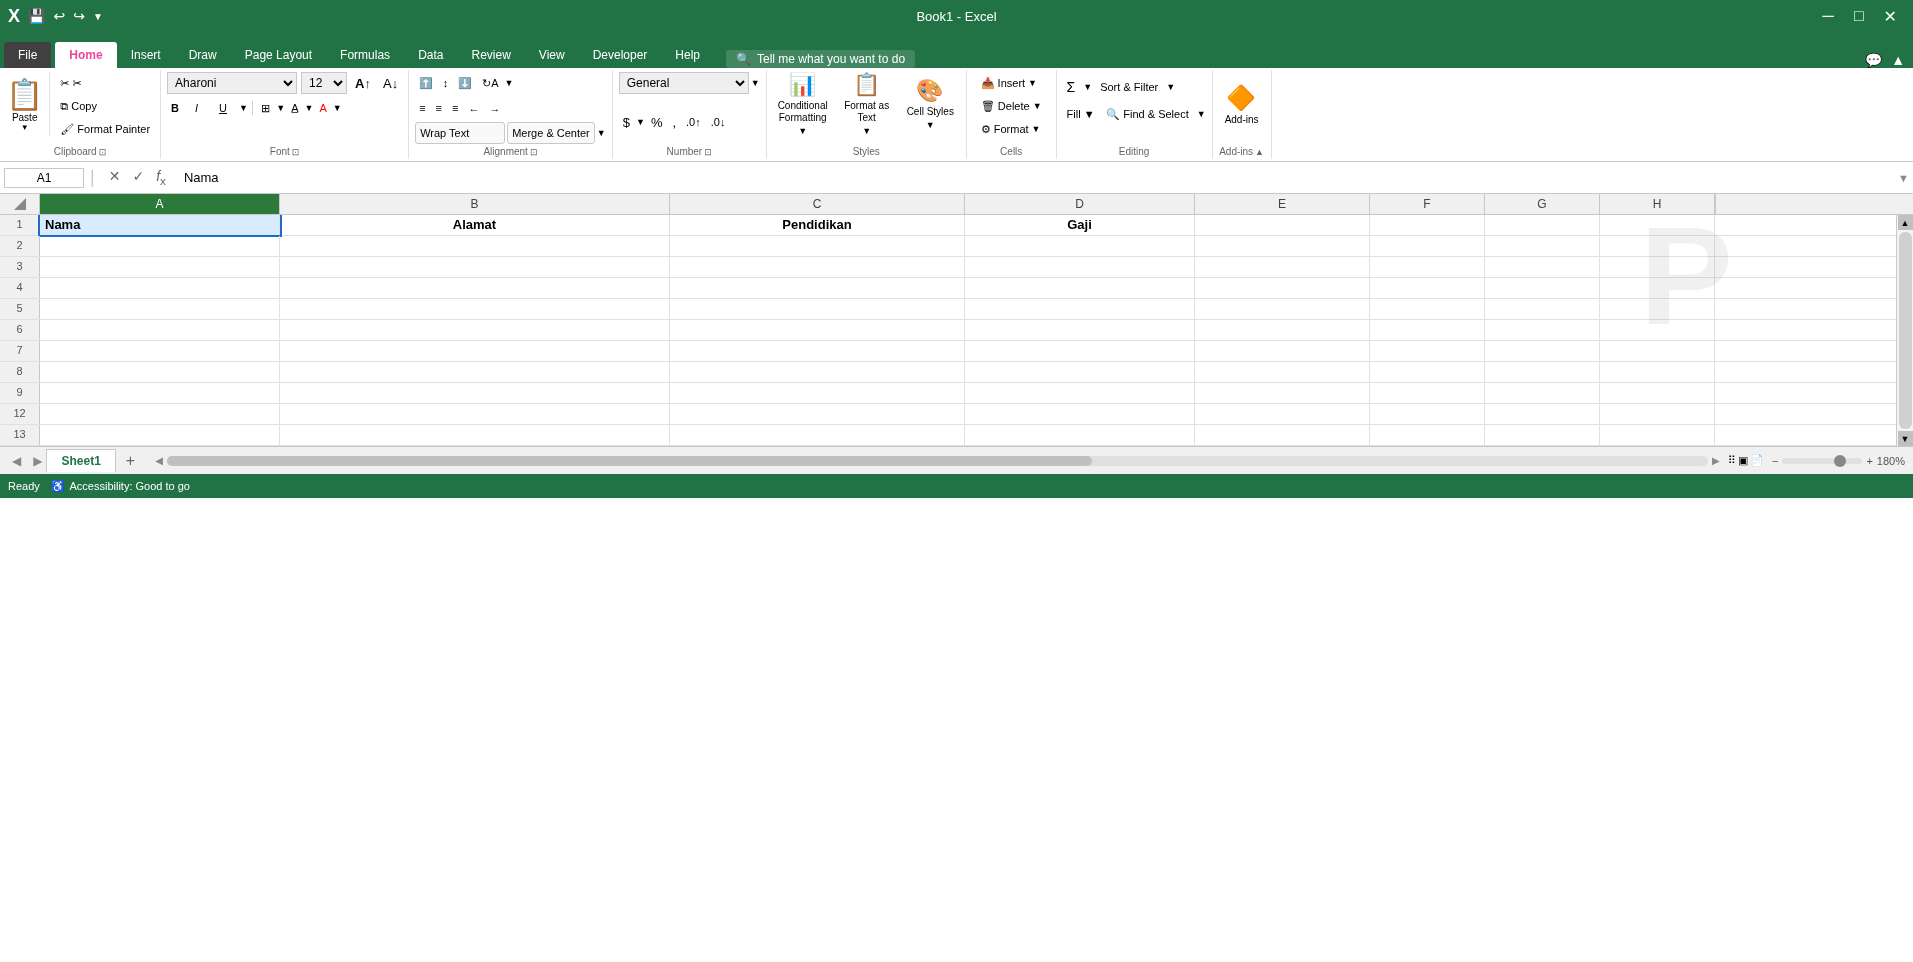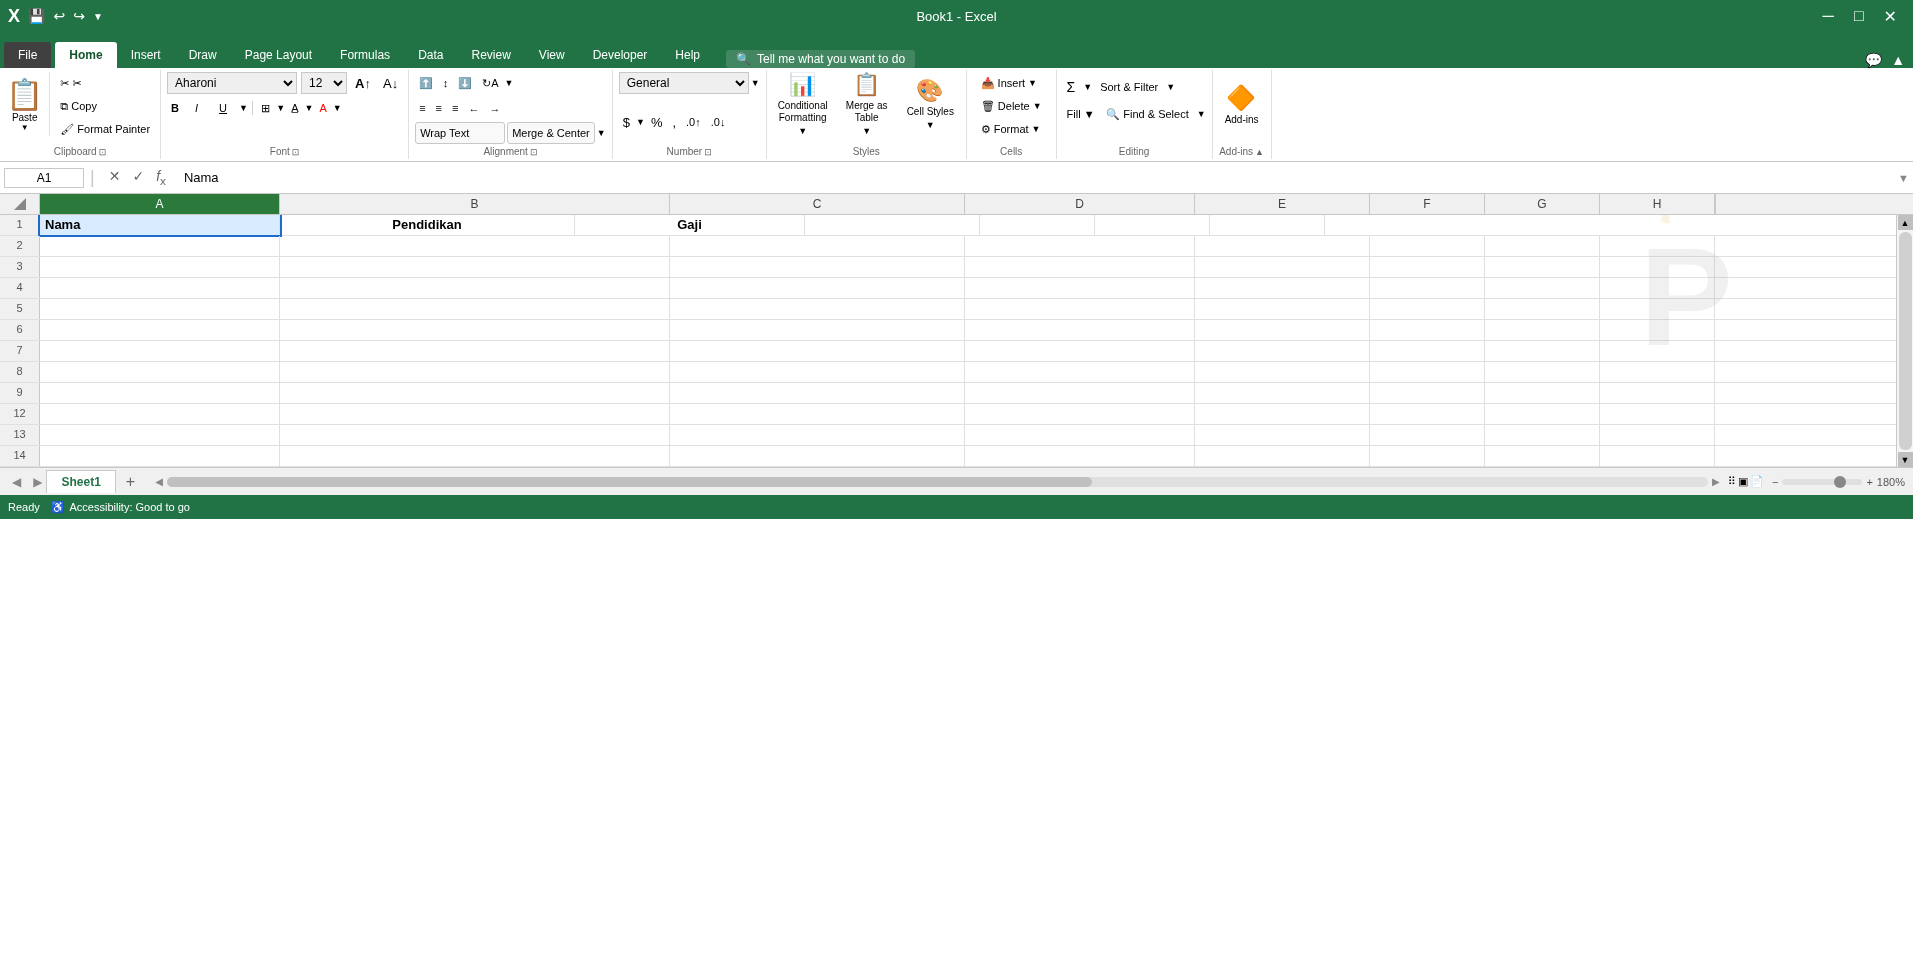--- a/index.html
+++ b/index.html
@@ -28,21 +28,21 @@
       height: 36px;
       padding-left: 4px;
     }
     .ribbon-tab {
       padding: 6px 14px;
       color: white;
       font-size: 12px;
       cursor: pointer;
       border-radius: 3px 3px 0 0;
     }
-    .ribbon-tab.active { background: #fff; color: #14532d; font-weight: 600; }
+    .ribbon-tab.active { background: #fff; color: #ec4899; font-weight: 600; }
     .ribbon-tab.file-tab { background: #404040; color: white; margin-right: 4px; }
 
     
     .ribbon {
       background: #fff;
       border-bottom: 1px solid #c8c8c8;
       display: flex;
       align-items: stretch;
       height: 94px;
       padding: 2px 0;
@@ -416,21 +416,21 @@
 
   <div class="ribbon-group">
     <div class="ribbon-group-content" style="gap:4px;">
       <button class="ribbon-btn" style="height:64px; font-size:10px; max-width:60px;">
         <span style="font-size:22px;">📊</span>
         <span style="white-space:normal; text-align:center; line-height:1.2;">Conditional Formatting</span>
         <span class="dropdown-arrow">▼</span>
       </button>
       <button class="ribbon-btn" style="height:64px; font-size:10px; max-width:60px;">
         <span style="font-size:22px;">📋</span>
-        <span style="white-space:normal; text-align:center; line-height:1.2;">Merge as Table</span>
+        <span style="white-space:normal; text-align:center; line-height:1.2;">Format as Text</span>
         <span class="dropdown-arrow">▼</span>
       </button>
       <button class="ribbon-btn" style="height:64px; font-size:10px; max-width:60px;">
         <span style="font-size:22px;">🎨</span>
         <span style="white-space:normal; text-align:center; line-height:1.2;">Cell Styles</span>
         <span class="dropdown-arrow">▼</span>
       </button>
     </div>
     <div class="ribbon-group-label">
       <span>Styles</span>
@@ -533,20 +533,21 @@
     <div style="flex:1; overflow:auto;">
 
       <div class="watermark">
         <span class="watermark-cap">🎓</span>
         <span class="watermark-grad">P</span>
       </div>
 
       <div class="grid-row">
         <div class="row-num">1</div>
         <div class="cell header-cell selected" style="width:240px; min-width:240px; font-weight:bold; font-size:13px;">Nama</div>
+        <div class="cell header-cell" style="width:390px; min-width:390px; font-weight:bold; font-size:13px; text-align:center;">Alamat</div>
         <div class="cell header-cell" style="width:295px; min-width:295px; font-weight:bold; font-size:13px; text-align:center;">Pendidikan</div>
         <div class="cell header-cell" style="width:230px; min-width:230px; font-weight:bold; font-size:13px; text-align:center;">Gaji</div>
         <div class="cell" style="width:175px; min-width:175px;"></div>
         <div class="cell" style="width:115px; min-width:115px;"></div>
         <div class="cell" style="width:115px; min-width:115px;"></div>
         <div class="cell" style="width:115px; min-width:115px;"></div>
       </div>
 
       <div class="grid-row">
           <div class="row-num">2</div>
@@ -642,31 +643,20 @@
           <div class="cell" style="width:390px;"></div>
           <div class="cell" style="width:295px;"></div>
           <div class="cell" style="width:230px;"></div>
           <div class="cell" style="width:175px;"></div>
           <div class="cell" style="width:115px;"></div>
           <div class="cell" style="width:115px;"></div>
           <div class="cell" style="width:115px;"></div>
         </div>
       <div class="grid-row">
           <div class="row-num">13</div>
-          <div class="cell" style="width:240px;"></div>
-          <div class="cell" style="width:390px;"></div>
-          <div class="cell" style="width:295px;"></div>
-          <div class="cell" style="width:230px;"></div>
-          <div class="cell" style="width:175px;"></div>
-          <div class="cell" style="width:115px;"></div>
-          <div class="cell" style="width:115px;"></div>
-          <div class="cell" style="width:115px;"></div>
-        </div>
-      <div class="grid-row">
-          <div class="row-num">14</div>
           <div class="cell" style="width:240px;"></div>
           <div class="cell" style="width:390px;"></div>
           <div class="cell" style="width:295px;"></div>
           <div class="cell" style="width:230px;"></div>
           <div class="cell" style="width:175px;"></div>
           <div class="cell" style="width:115px;"></div>
           <div class="cell" style="width:115px;"></div>
           <div class="cell" style="width:115px;"></div>
         </div>
 

